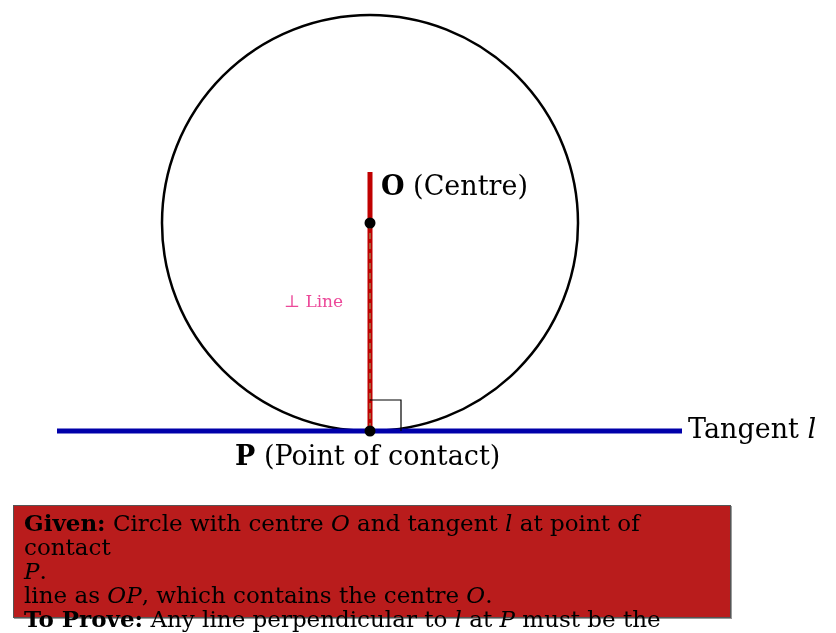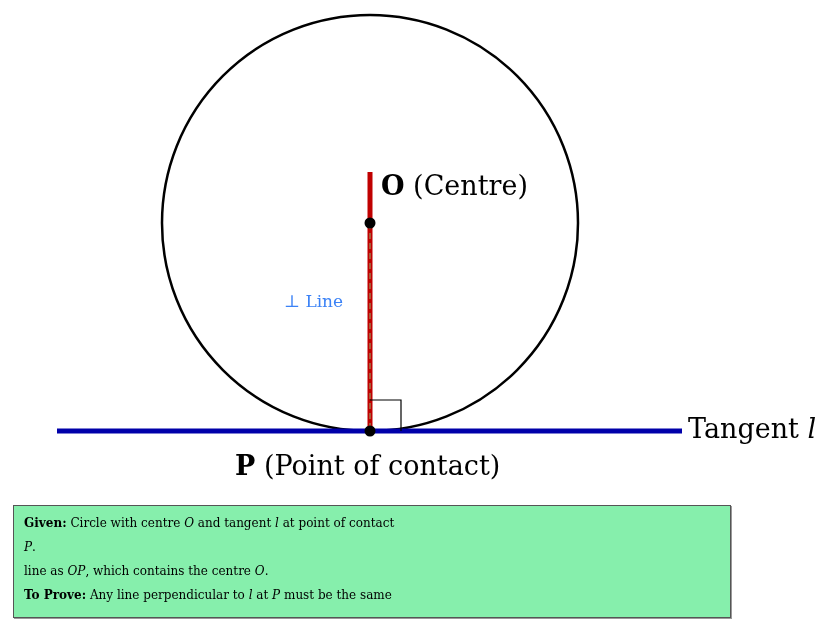--- a/index.html
+++ b/index.html
@@ -1,29 +1,29 @@
 <!DOCTYPE html>
 <html><head>
 <meta charset="utf-8">
 <style>
   html, body { margin: 0; padding: 0; background: #ffffff; }
   body { width: 836px; height: 633px; position: relative; overflow: hidden; font-family: "DejaVu Serif", serif; }
   svg#diagram { position: absolute; left: 0; top: 0; }
   .lbl { position: absolute; white-space: nowrap; color: #000; font-family: "DejaVu Serif", serif; }
   .lbl b { font-weight: bold; }
   #label-o { left: 381px; top: 170px; font-size: 27px; }
-  #label-p { left: 235px; top: 450px; font-size: 27px; }
+  #label-p { left: 235px; top: 440px; font-size: 27px; }
   #label-tangent { left: 688px; top: 413px; font-size: 27px; }
-  #label-perp { left: 284px; top: 291px; font-size: 17px; color: #3b82f6; }
+  #label-perp { left: 284px; top: 291px; font-size: 17px; color: #ec4899; }
   .it { font-style: italic; }
   #info-box {
     position: absolute; left: 13px; top: 505px; width: 700px; height: 101px;
-    border: 1.5px solid #555; background: #86efac;
+    border: 1.5px solid #555; background: #b91c1c;
     padding: 5px 6px 5px 10px; box-sizing: content-box;
-    font-size: 12px; line-height: 24px; color: #000;
+    font-size: 23px; line-height: 24px; color: #000;
     box-shadow: 1px 1px 0 #999;
   }
   #info-box .line { display: block; }
 </style>
 </head>
 <body>
 
 <svg id="diagram" width="836" height="633" viewBox="0 0 836 633" xmlns="http://www.w3.org/2000/svg">
   <circle cx="370" cy="223" r="208" fill="none" stroke="#000" stroke-width="2.5"></circle>
   <line x1="57" y1="431" x2="682" y2="431" stroke="#0000aa" stroke-width="5"></line>

